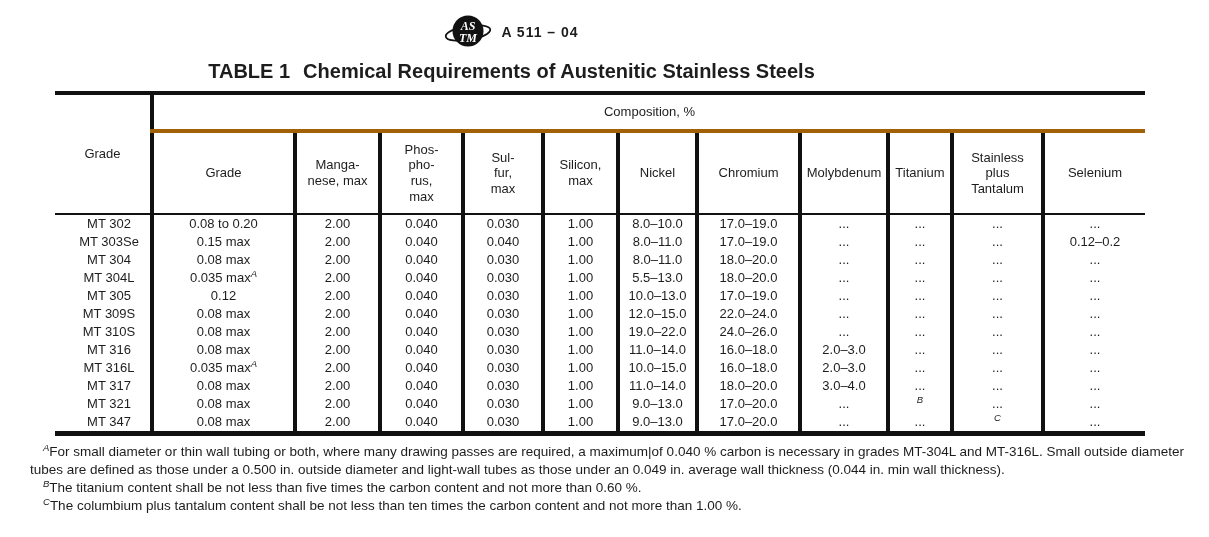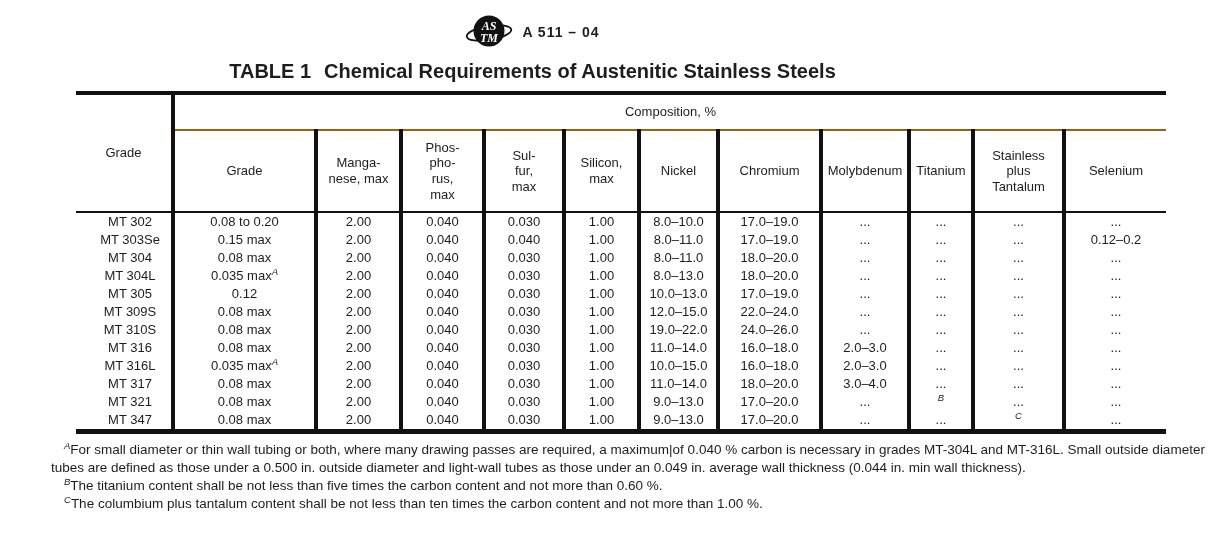--- a/index.html
+++ b/index.html
@@ -1,20 +1,20 @@
 <!DOCTYPE html>
 <html><head>
 <meta charset="utf-8">
 <style>
   html,body { margin:0; padding:0; }
   body {
     width:1209px; height:537px; background:#ffffff; overflow:hidden;
     font-family:"Liberation Sans", sans-serif; color:#1d1d1d;
   }
-  .page { position:relative; width:1023px; height:537px;margin-left:21px; }
+  .page { position:relative; width:1023px; height:537px; }
 
   
   .doc-header {
     display:flex; justify-content:center; align-items:center;
     gap:9px; padding-top:9px; height:46px;
   }
   .logo { display:inline-block; line-height:0; }
   .doc-code { font-size:14px; font-weight:bold; letter-spacing:1px; }
 
   
@@ -25,21 +25,21 @@
   table.chem {
     margin-left:55px; width:1090px; table-layout:fixed;
     border-collapse:collapse;
     border-top:4px solid #111; border-bottom:5px solid #111;
     font-size:13px;
   }
   table.chem th {
     font-weight:normal; white-space:pre-line; text-align:center;
     vertical-align:middle; padding:1px; line-height:1.2; font-size:13px;
   }
-  th.comp { border-left:4px solid #111; border-bottom:2px solid #a16207; height:32px; }
+  th.comp { border-left:4px solid #111; border-bottom:4px solid #a16207; height:32px; }
   th.grade-h { border-bottom:2px solid #111; }
   tr.cols th { border-left:4px solid #111; border-bottom:2px solid #111; height:78px; }
   tbody td {
     border-left:4px solid #111; text-align:center;
     height:18px; line-height:18px; padding:0; overflow:hidden;
   }
   tbody td:first-child { border-left:none; text-align:center; padding-left:13px; }
   sup { font-style:italic; font-size:9.5px; line-height:0; }
 
   
@@ -153,21 +153,21 @@
           <td>...</td>
           <td>...</td>
         </tr>
         <tr>
           <td>MT 304L</td>
           <td>0.035 max<sup><i>A</i></sup></td>
           <td>2.00</td>
           <td>0.040</td>
           <td>0.030</td>
           <td>1.00</td>
-          <td>8.0–13.0</td>
+          <td>5.5–13.0</td>
           <td>18.0–20.0</td>
           <td>...</td>
           <td>...</td>
           <td>...</td>
           <td>...</td>
         </tr>
         <tr>
           <td>MT 305</td>
           <td>0.12</td>
           <td>2.00</td>

